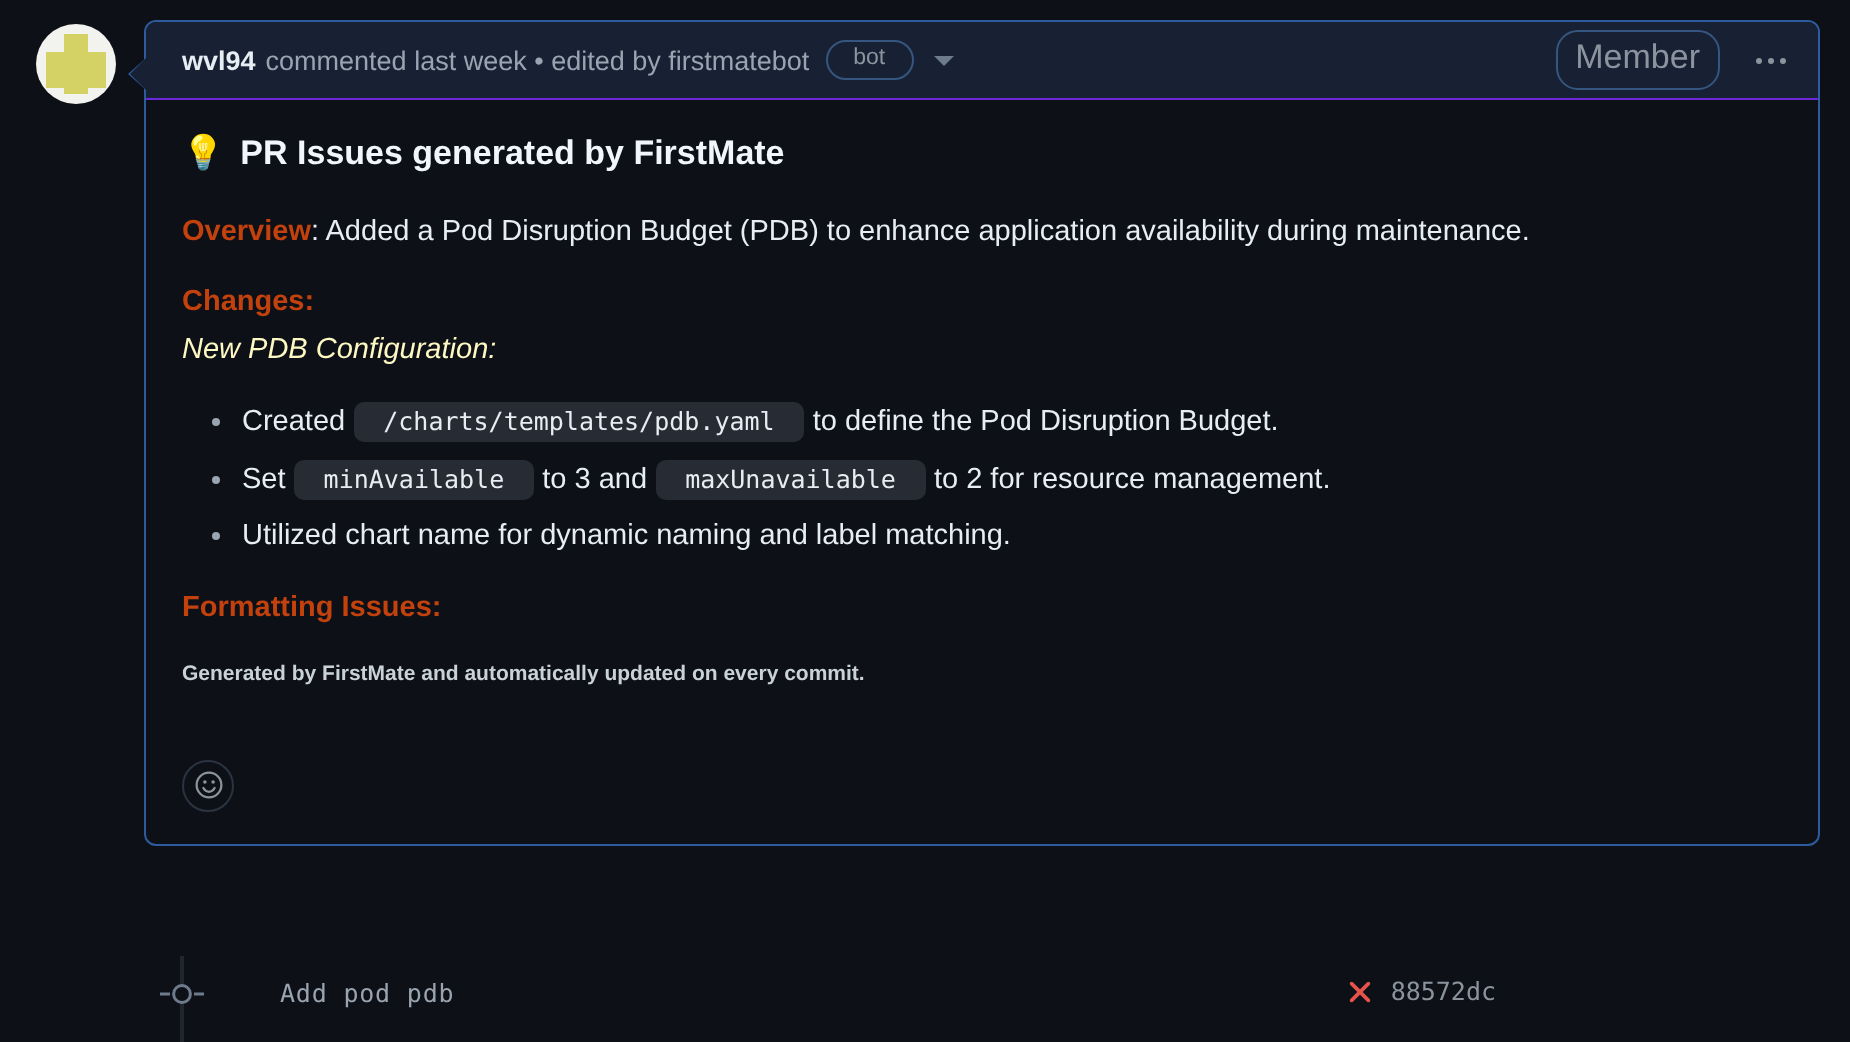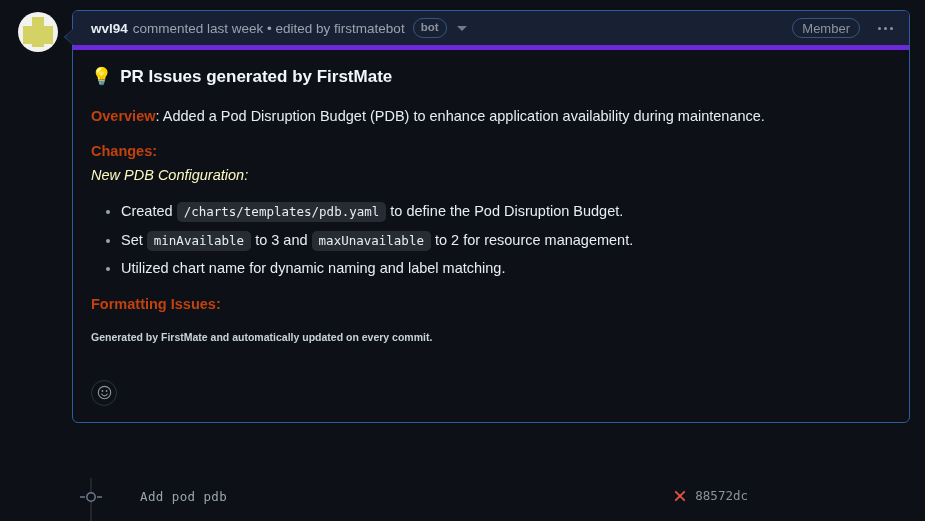--- a/index.html
+++ b/index.html
@@ -44,41 +44,41 @@
     border-top: 8px solid transparent;
     border-bottom: 8px solid transparent;
   }
   .comment .notch-outer { left: -9px; border-right: 9px solid #2d5b9e; }
   .comment .notch-inner { left: -8px; border-right: 8px solid #172133; }
 
   .c-header {
     display: flex; align-items: center;
     height: 39px; padding: 0 14px 0 18px;
     background: #172133;
-    border-bottom: 5px solid #6d28d9;
+    border-bottom: 1px solid #6d28d9;
     border-radius: 5px 5px 0 0;
     font-size: 13.5px; color: #8b949e;
   }
   .c-header .author { color: #e6edf3; font-weight: bold; margin-right: 5px; }
   .c-header .meta { color: #9aa4b0; }
   .pill-bot {
-    margin-left: 8px; padding: 1px 7px 2px;
+    margin-left: 8px; padding: 1px 13px 2px;
     border: 1px solid #36567f; border-radius: 10px;
-    font-size: 11.5px; color: #8b949e; line-height: 1.25; font-weight: bold;
+    font-size: 11.5px; color: #8b949e; line-height: 1.25;
   }
   .caret {
     margin-left: 10px; width: 0; height: 0;
     border-left: 5px solid transparent; border-right: 5px solid transparent;
     border-top: 5px solid #6e7b8c; cursor: pointer;
   }
   .hdr-right { margin-left: auto; display: flex; align-items: center; }
   .pill-member {
-    padding: 2px 9px 0;
+    padding: 2px 9px 5px;
     border: 1px solid #36567f; border-radius: 11px;
-    font-size: 13px; color: #8b949e; line-height: 1.25;
+    font-size: 17px; color: #8b949e; line-height: 1.25;
   }
   .kebab {
     margin-left: 16px; display: flex; gap: 3px; align-items: center;
     cursor: pointer; padding: 4px 2px;
   }
   .kebab i { width: 3px; height: 3px; border-radius: 50%; background: #8b949e; display: block; }
 
   
   .c-body { padding: 14px 18px 8px; color: #e6edf3; font-size: 14.5px; line-height: 1.5; }
   .c-body p { margin: 0 0 14px; }
@@ -93,21 +93,21 @@
 
   ul.bullets { margin: 0 0 14px; padding-left: 30px; }
   ul.bullets li { margin: 0 0 7px; list-style: disc; color: #e6edf3; }
   ul.bullets li::marker { color: #9aa4b0; }
 
   code.inl {
     font-family: "DejaVu Sans Mono", monospace;
     font-size: 12.5px;
     background: #272b33;
     border-radius: 5px;
-    padding: 2px 7px 3px;
+    padding: 2px 15px 3px;
     color: #e6edf3;
     white-space: nowrap;
   }
   .footnote { font-size: 10.5px; font-weight: bold; color: #c9d1d9; margin: 18px 0 0; }
 
   .reaction-row { padding: 12px 18px 16px; }
   .reaction-btn {
     width: 26px; height: 26px; border-radius: 50%;
     border: 1px solid #2b3340; background: transparent;
     display: flex; align-items: center; justify-content: center;

